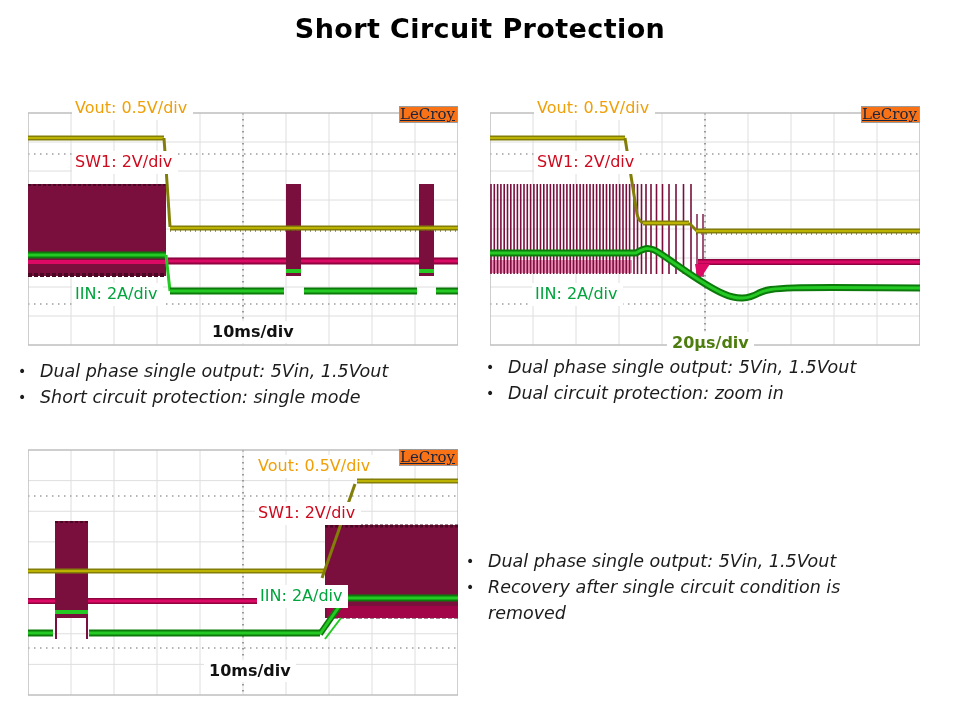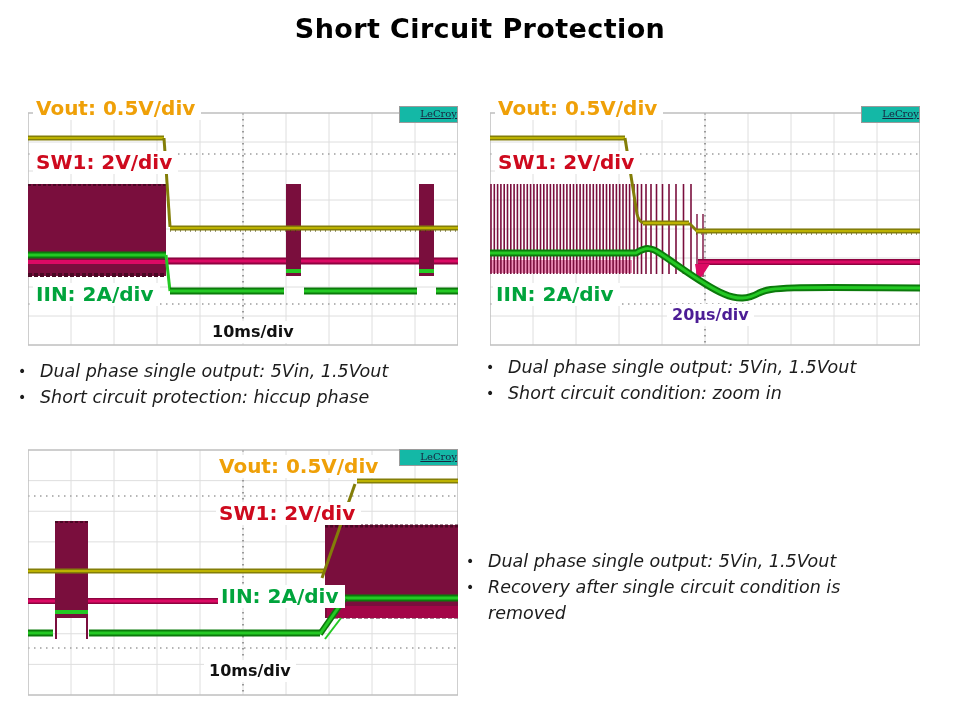--- a/index.html
+++ b/index.html
@@ -2,27 +2,27 @@
 <html><head>
 <meta charset="utf-8">
 <style>
   html,body{margin:0;padding:0;background:#fff;}
   .slide{position:relative;width:960px;height:720px;background:#ffffff;overflow:hidden;
          font-family:"DejaVu Sans","Liberation Sans",sans-serif;}
   .title{position:absolute;left:0;right:0;top:13px;text-align:center;
          font-size:27px;font-weight:bold;color:#000;letter-spacing:.4px;}
   .scope{position:absolute;}
   .scope svg{position:absolute;left:0;}
-  .ch-label{position:absolute;background:#fff;font-weight:bold;font-size:20px;
-            line-height:20px;padding:1px 6px 2px 3px;white-space:nowrap;}
+  .ch-label{position:absolute;background:#fff;font-weight:normal;font-size:16px;
+            line-height:20px;padding:1px 6px 2px 3px;white-space:nowrap;margin-left:39px;}
   .time-label{position:absolute;background:#fff;font-size:16px;line-height:22px;
               padding:0 5px;white-space:nowrap;font-weight:bold;}
-  .lecroy{position:absolute;width:57px;height:15px;background:#14b8a6;border:1px solid #9a9a9a;
-          font-family:"DejaVu Serif","Liberation Serif",serif;font-size:10px;line-height:14px;
-          text-align:right;text-decoration:underline;white-space:nowrap;}
+  .lecroy{position:absolute;width:57px;height:15px;background:#f97316;border:1px solid #9a9a9a;
+          font-family:"DejaVu Serif","Liberation Serif",serif;font-size:15px;line-height:14px;
+          text-align:left;text-decoration:underline;white-space:nowrap;}
   .bullets{position:absolute;font-size:17.5px;line-height:26px;}
   .bullets .row{display:flex;align-items:flex-start;}
   .bullets .dot{flex:0 0 22px;width:22px;font-size:14px;line-height:26px;}
   .bullets .txt{flex:1;font-style:italic;}
 </style>
 </head>
 <body>
 
 <div class="slide">
 
@@ -175,21 +175,21 @@
         <line x1="199" y1="113" x2="207" y2="121" stroke="#837E08" stroke-width="3" opacity="1"></line>
         <line x1="206" y1="121" x2="430" y2="121" stroke="#837E08" stroke-width="5" opacity="1"></line>
         <line x1="206" y1="121" x2="430" y2="121" stroke="#BCB201" stroke-width="2" opacity="1"></line>
         <line x1="206" y1="124" x2="430" y2="124" stroke="#3F3C00" stroke-width="1" opacity="1" stroke-dasharray="1 4"></line>
         <path d="M0,143 H146 C156,137 161,137 171,144 C196,161 215,176 234,184 C248,190 258,189 269,183 C282,177 296,177 430,178" fill="none" stroke="#0B7A0B" stroke-width="7" opacity="1"></path>
         <path d="M0,143 H146 C156,137 161,137 171,144 C196,161 215,176 234,184 C248,190 258,189 269,183 C282,177 296,177 430,178" fill="none" stroke="#24C924" stroke-width="3" opacity="1"></path>
       </svg>
     <div class="ch-label" style="left: 5px; top: 1px; color: rgb(239, 160, 8);">Vout: 0.5V/div</div>
     <div class="ch-label" style="left: 5px; top: 55px; color: rgb(206, 10, 30);">SW1: 2V/div</div>
     <div class="ch-label" style="left: 3px; top: 187px; color: rgb(0, 164, 60);">IIN:  2A/div</div>
-    <div class="time-label" style="left: 177px; top: 208px; color: #4c1d95;">20μs/div</div>
+    <div class="time-label" style="left: 177px; top: 236px; color: #4d7c0f;">20μs/div</div>
     <div class="lecroy" style="left: 371px; top: 10px; color: rgb(23, 36, 63);">LeCroy</div>
   </div>
 
   <div class="scope" style="left:28px;top:446px;width:430px;height:254px;">
     <svg style="top:2px;" width="430" height="250" viewBox="0 0 430 250">
         <rect x="0" y="2" width="430" height="245" fill="#ffffff"></rect>
         <line x1="43" y1="2" x2="43" y2="247" stroke="#DEDEDE" stroke-width="1"></line>
         <line x1="86" y1="2" x2="86" y2="247" stroke="#DEDEDE" stroke-width="1"></line>
         <line x1="129" y1="2" x2="129" y2="247" stroke="#DEDEDE" stroke-width="1"></line>
         <line x1="172" y1="2" x2="172" y2="247" stroke="#DEDEDE" stroke-width="1"></line>
@@ -242,31 +242,31 @@
     <div class="lecroy" style="left: 371px; top: 3px; color: rgb(23, 36, 63);">LeCroy</div>
   </div>
 
   <div class="bullets" style="left: 18px; top: 358px; width: 450px; color: rgb(28, 28, 28);">
       <div class="row">
         <span class="dot">•</span>
         <span class="txt">Dual phase single output: 5Vin, 1.5Vout</span>
       </div>
       <div class="row">
         <span class="dot">•</span>
-        <span class="txt">Short circuit protection: hiccup phase</span>
+        <span class="txt">Short circuit protection: single mode</span>
       </div>
     </div>
   <div class="bullets" style="left: 486px; top: 354px; width: 460px; color: rgb(28, 28, 28);">
       <div class="row">
         <span class="dot">•</span>
         <span class="txt">Dual phase single output: 5Vin, 1.5Vout</span>
       </div>
       <div class="row">
         <span class="dot">•</span>
-        <span class="txt">Short circuit condition: zoom in</span>
+        <span class="txt">Dual circuit protection: zoom in</span>
       </div>
     </div>
   <div class="bullets" style="left: 466px; top: 548px; width: 446px; color: rgb(28, 28, 28);">
       <div class="row">
         <span class="dot">•</span>
         <span class="txt">Dual phase single output: 5Vin, 1.5Vout</span>
       </div>
       <div class="row">
         <span class="dot">•</span>
         <span class="txt">Recovery after single circuit condition is removed</span>

